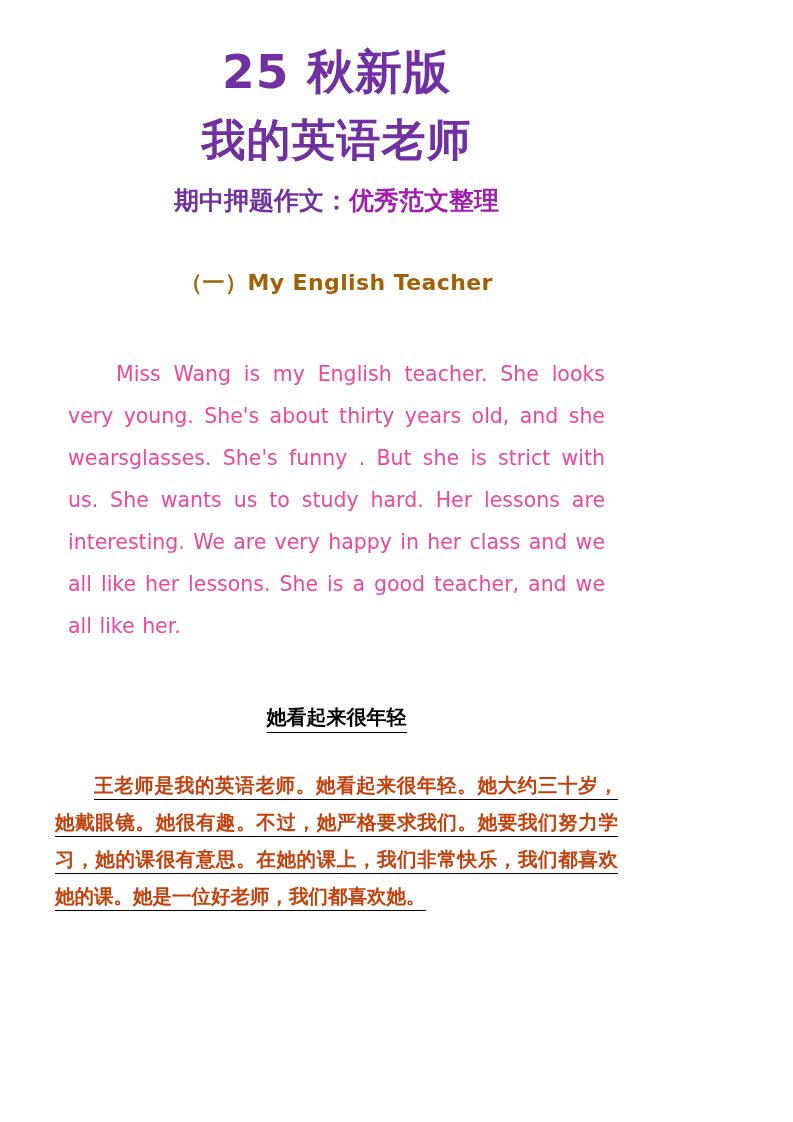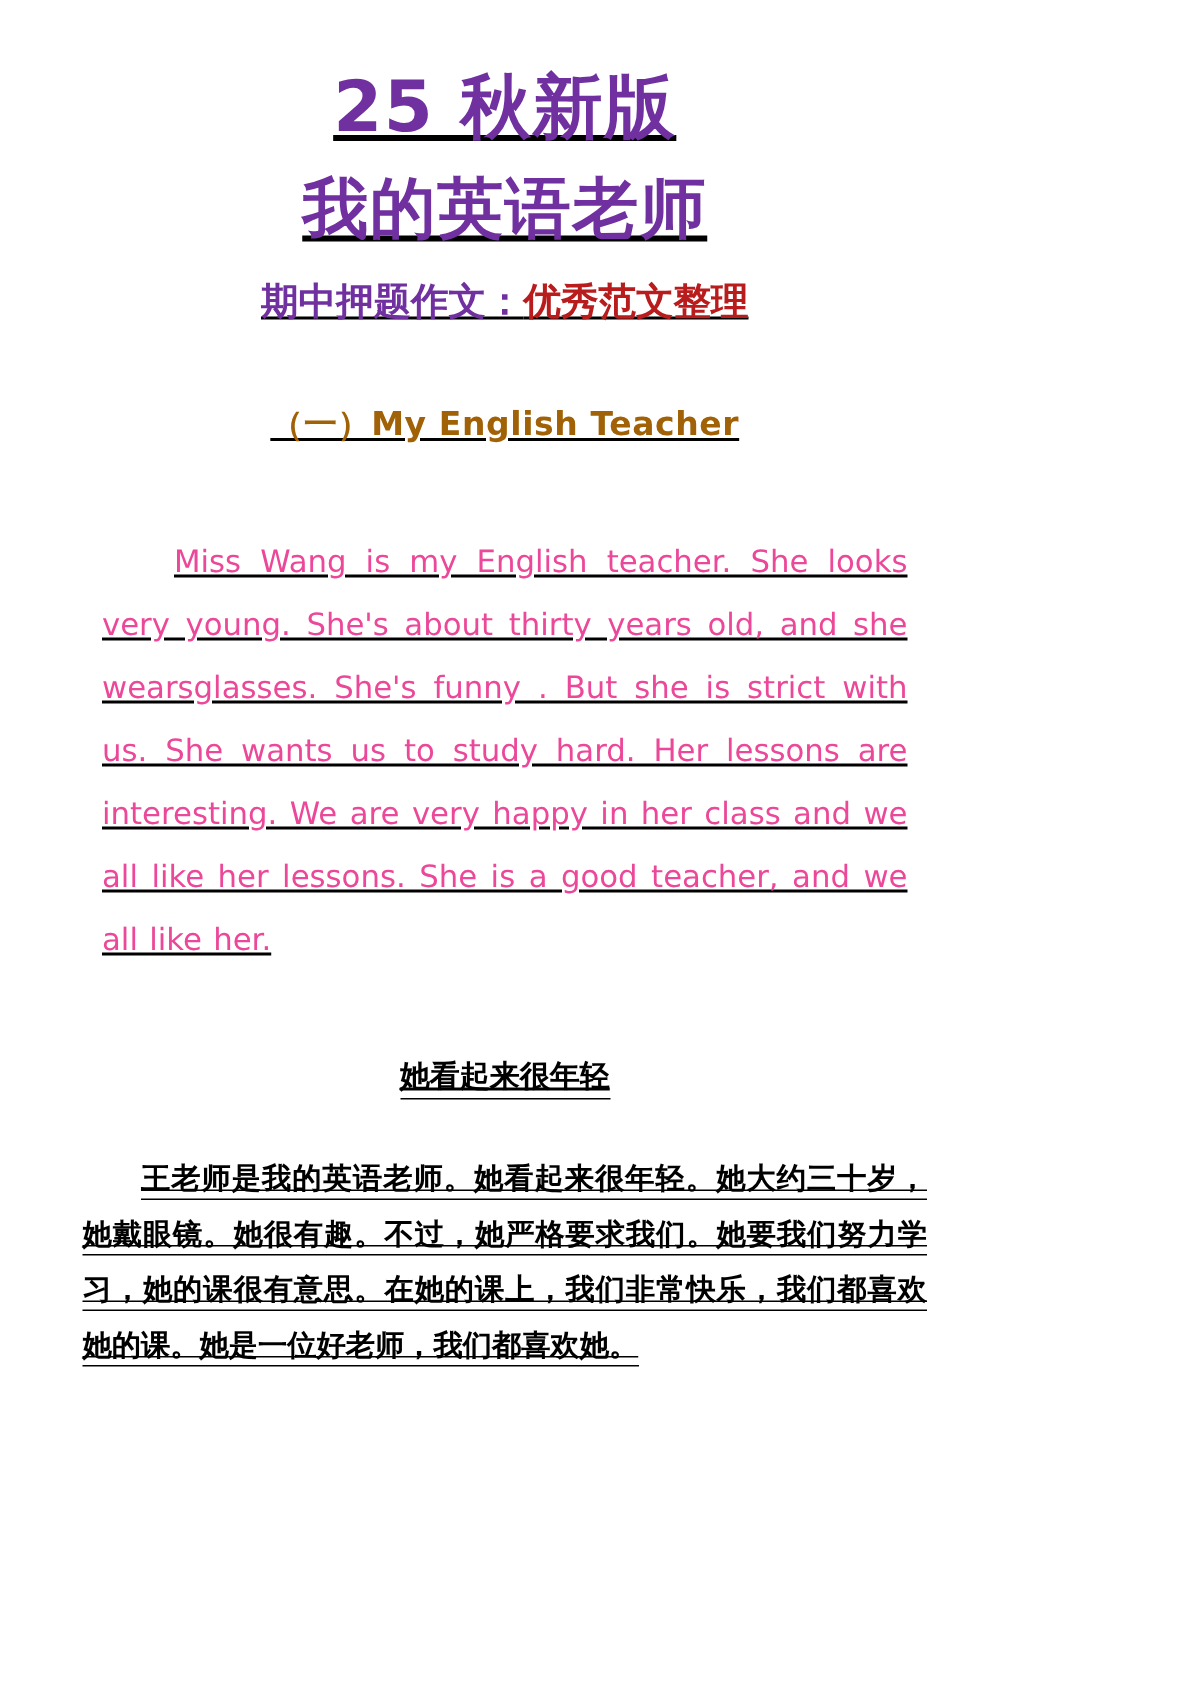--- a/index.html
+++ b/index.html
@@ -13,21 +13,20 @@
     font-family: "Liberation Sans", sans-serif;
     color: #000000;
     overflow: hidden;
   }
   .page {
     position: relative;
     width: 673px;
     height: 1122px;
     box-sizing: border-box;
     padding: 0 55px;
-    text-decoration: underline;
   }
 
   
   .title-1 {
     margin: 0;
     padding-top: 46px;
     text-align: center;
     font-family: "DejaVu Sans", sans-serif;
     font-weight: bold;
     font-size: 47px;
@@ -49,21 +48,21 @@
   .subtitle {
     margin: 0;
     padding-top: 22px;
     text-align: center;
     font-family: "DejaVu Sans", sans-serif;
     font-weight: bold;
     font-size: 25px;
     line-height: 1.2;
   }
   .subtitle .part-a { color: #7030a0; text-align: right; }
-  .subtitle .part-b { color: #b91c1c; }
+  .subtitle .part-b { color: #a21caf; }
 
   .section-title {
     margin: 0;
     padding-top: 52px;
     text-align: center;
     font-family: "DejaVu Sans", sans-serif;
     font-weight: bold;
     font-size: 22px;
     color: #a16207;
     letter-spacing: 0.4px;
@@ -99,21 +98,21 @@
   }
 
   
   .body-cn {
     margin: 0;
     padding-top: 36px;
     font-family: "DejaVu Sans", sans-serif;
     font-size: 19.5px;
     font-weight: bold;
     line-height: 37px;
-    color: #000000;
+    color: #c2410c;
     text-align: justify;
     text-align-last: left;
     text-indent: 39px;
   }
   .body-cn span {
     border-bottom: 1.5px solid #000;
     box-decoration-break: clone;
     -webkit-box-decoration-break: clone;
     padding-bottom: 2px;
   }

